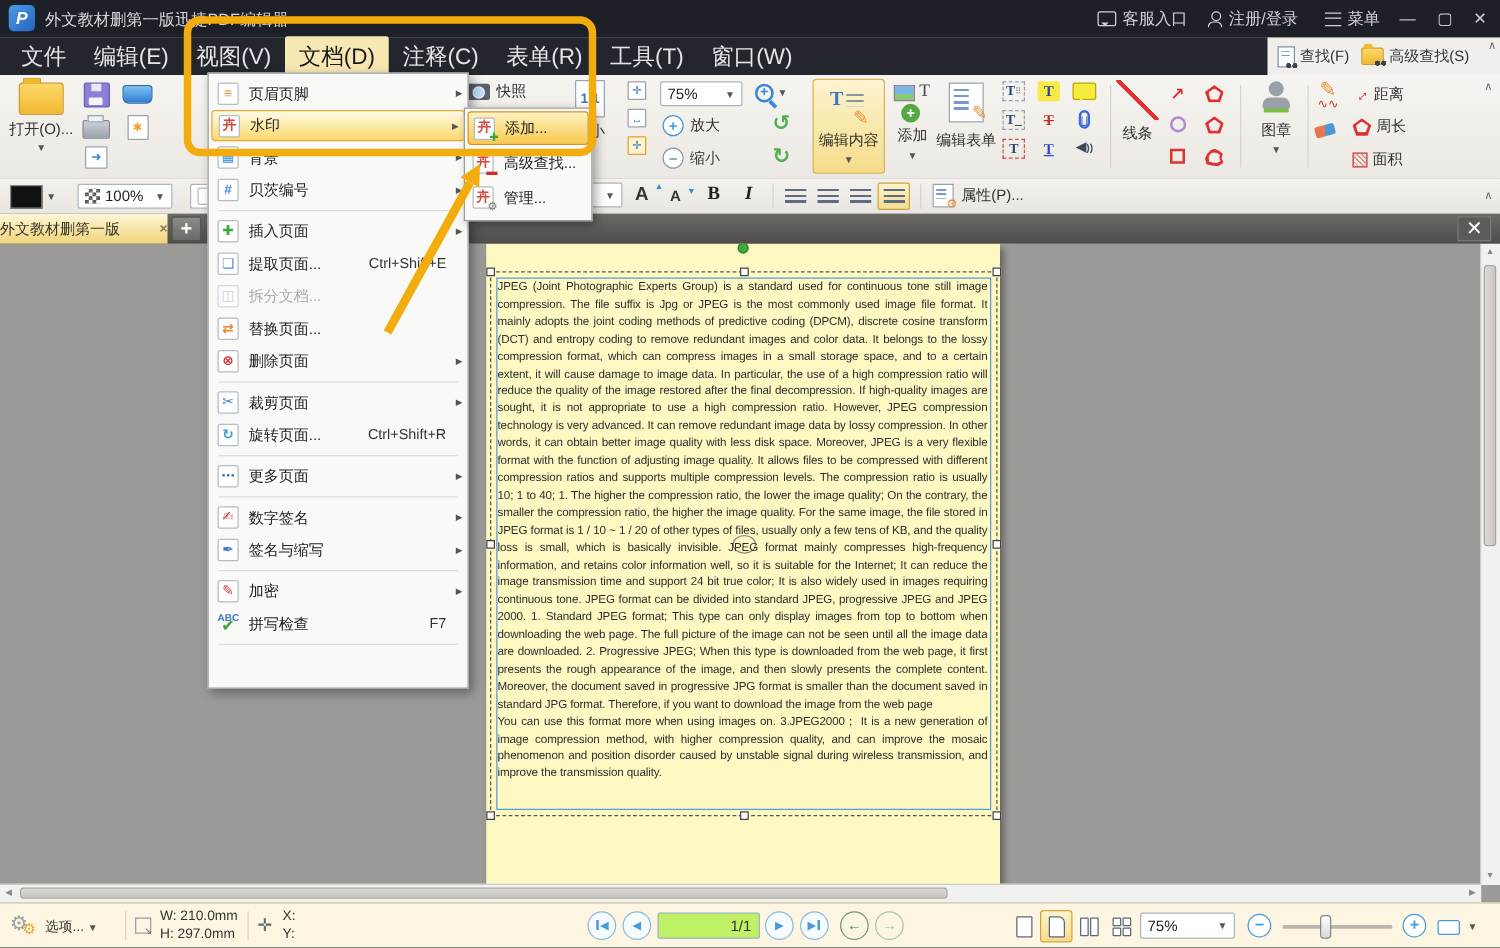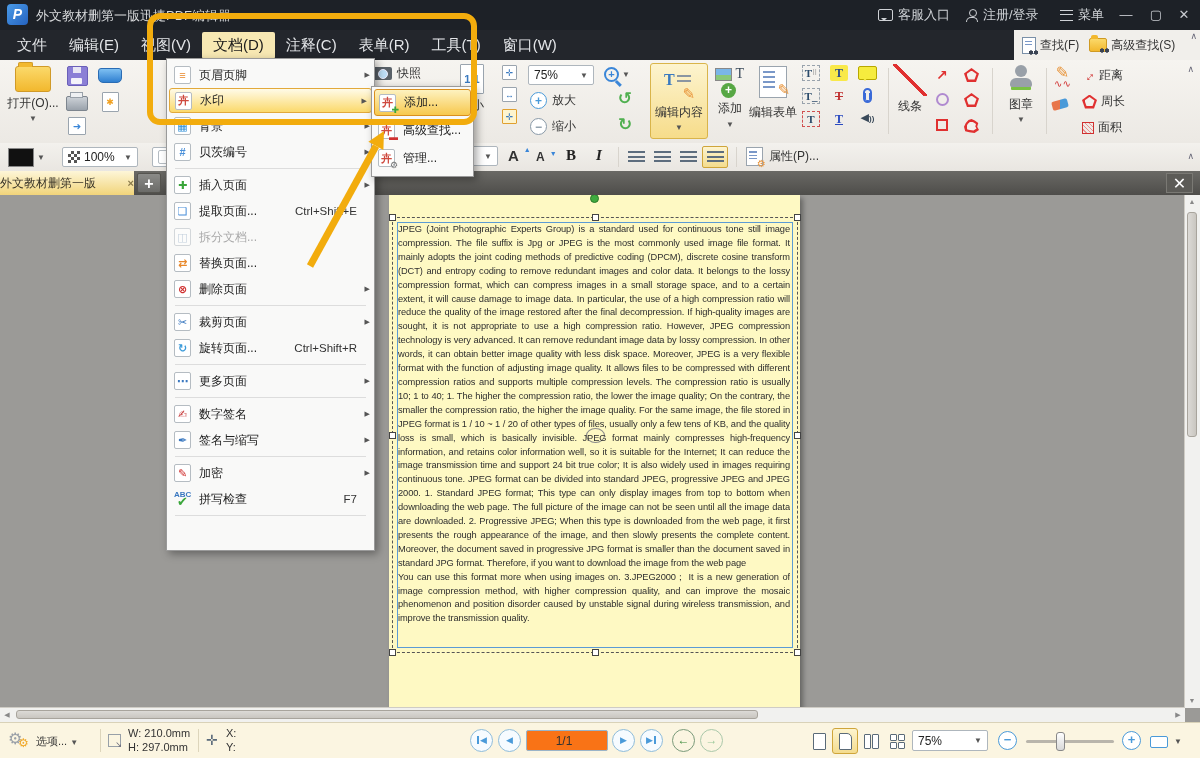--- a/index.html
+++ b/index.html
@@ -19,21 +19,21 @@
   .i-person{width:12px;height:13px;position:relative;}
   .i-person::before{content:'';position:absolute;left:3px;top:0;width:6px;height:6px;border-radius:50%;border:1.5px solid #cfd2d6;}
   .i-person::after{content:'';position:absolute;left:0;bottom:0;width:10px;height:4px;border:1.5px solid #cfd2d6;border-bottom:none;border-radius:5px 5px 0 0;}
   .i-menu{width:13px;height:9px;border-top:1.5px solid #cfd2d6;border-bottom:1.5px solid #cfd2d6;position:relative;}
   .i-menu::after{content:'';position:absolute;left:0;right:0;top:3px;height:1.5px;background:#cfd2d6;}
   .win-btn{position:absolute;top:0;width:28px;height:30px;text-align:center;line-height:30px;color:#c8cbd0;font-size:13px;}
 
   
   .menubar{position:absolute;left:0;top:30px;width:100%;height:30px;background:#23262c;}
   .mb-items{display:flex;height:30px;align-items:center;padding-left:6px;}
-  .mb-item{padding:4px 11px;color:#e3e5e8;font-size:15px;border-radius:2px;}
+  .mb-item{padding:4px 11px;color:#e3e5e8;font-size:18px;border-radius:2px;}
   .mb-item.active{background:#f7e8b3;color:#1a1a1a;}
   .find-strip{position:absolute;right:0;top:0;width:186px;height:30px;background:#f1efeb;
               display:flex;align-items:center;gap:10px;padding-left:8px;box-sizing:border-box;}
   .find-btn{display:flex;align-items:center;gap:4px;font-size:12px;color:#333;}
   .fi-page{width:12px;height:15px;background:#fff;border:1px solid #7a90a8;position:relative;}
   .fi-page::before{content:'';position:absolute;left:2px;top:3px;width:7px;height:6px;
       background:repeating-linear-gradient(to bottom,#7a98c8 0 1px,transparent 1px 3px);}
   .fi-page::after,.fi-folder::after{content:'';position:absolute;right:-3px;bottom:-2px;width:9px;height:5px;
       background:radial-gradient(circle at 2px 2.5px,#3a4252 2px,transparent 2.2px),
                  radial-gradient(circle at 7px 2.5px,#3a4252 2px,transparent 2.2px);}
@@ -179,22 +179,22 @@
   .gear1{position:absolute;left:8px;top:6px;color:#9aa0a8;font-size:16px;}
   .gear2{position:absolute;left:18px;top:13px;color:#f0a828;font-size:12px;}
   .sb-txt{position:absolute;white-space:nowrap;}
   .wh-ic{position:absolute;width:13px;height:13px;border:1px solid #98a0a8;box-sizing:border-box;}
   .wh-ic::after{content:'↘';position:absolute;right:-2px;bottom:-3px;font-size:8px;color:#667;}
   .navc{position:absolute;top:6px;width:23px;height:23px;border:1px solid #8fbcd9;border-radius:50%;background:#f6fbff;
         color:#4a9ad9;text-align:center;line-height:21px;font-size:9px;box-sizing:border-box;}
   .navc .bar{display:inline-block;border-left:2px solid #4a9ad9;height:8px;vertical-align:-1px;margin:0 1px;}
   .navc.g1{border-color:#7a9a7a;color:#3a8a3a;font-size:12px;background:#fbf5e1;}
   .navc.g2{border-color:#aac8aa;color:#9ac89a;font-size:12px;background:#fbf5e1;}
-  .pagebox{position:absolute;left:526px;top:7px;width:82px;height:21px;background:#f97316;border:1px solid #9ab4c8;
-           border-radius:2px;text-align:center;padding-right:6px;line-height:21px;font-size:12px;box-sizing:border-box;}
+  .pagebox{position:absolute;left:526px;top:7px;width:82px;height:21px;background:#bef264;border:1px solid #9ab4c8;
+           border-radius:2px;text-align:right;padding-right:6px;line-height:21px;font-size:12px;box-sizing:border-box;}
   .lay{position:absolute;top:5px;width:26px;height:26px;display:flex;align-items:center;justify-content:center;gap:1px;border-radius:3px;box-sizing:border-box;}
   .lay.hl{background:linear-gradient(#fdf4cf,#f4dc8e);border:1px solid #cfa53a;}
   .lp{background:#fff;border:1.5px solid #5a6a78;border-radius:1px;box-sizing:border-box;}
   .mini-cir{position:absolute;width:19px;height:19px;border-radius:50%;border:1.5px solid #4a9ad9;color:#4a9ad9;
             text-align:center;line-height:16px;font-weight:bold;font-size:13px;background:#fff;box-sizing:border-box;}
   .sl-track{position:absolute;top:17px;height:3px;background:#b9b5ab;border-radius:2px;}
   .sl-thumb{position:absolute;top:9px;width:9px;height:19px;background:linear-gradient(#fff,#d8d8d8);border:1px solid #888;border-radius:3px;box-sizing:border-box;}
   .fit-rect{position:absolute;top:13px;width:18px;height:12px;border:1.5px solid #4a9ad9;border-radius:2px;background:#fff;box-sizing:border-box;}
 
   

